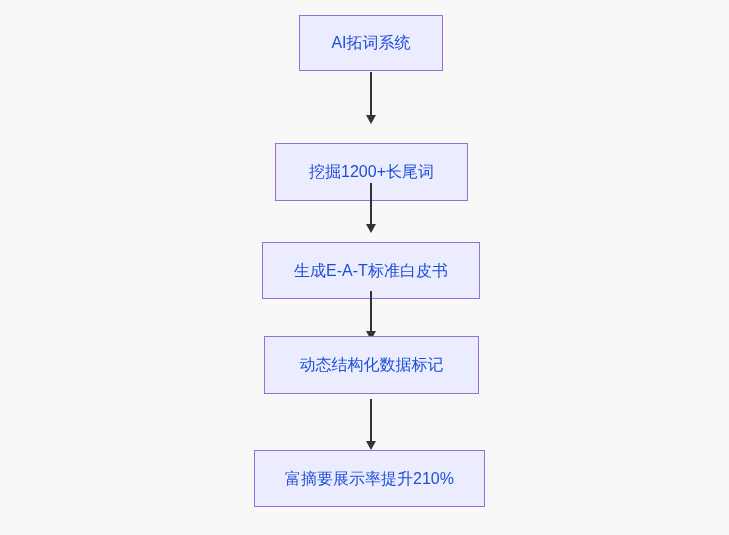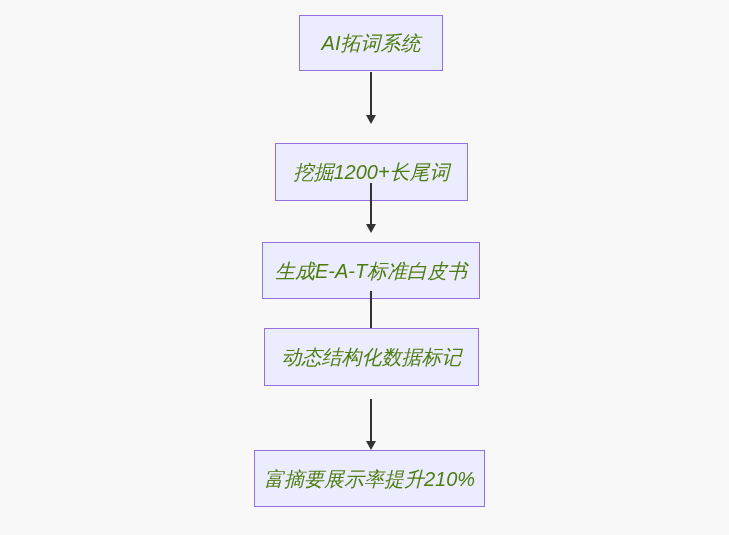--- a/index.html
+++ b/index.html
@@ -19,30 +19,29 @@
     position: absolute;
     background: #ECECFF;
     border: 1px solid #9370DB;
     display: flex;
     align-items: center;
     justify-content: center;
     box-sizing: border-box;
     text-align: center;
   }
   .node-label {
-    font-size: 20px;
-    color: #4d7c0f;
+    font-size: 16px;
+    color: #1d4ed8;
     line-height: 1.2;
     white-space: nowrap;
-    font-style: italic;
   }
   .node-1 { left: 299px; top: 15px;  width: 144px; height: 56px; }
   .node-2 { left: 275px; top: 124px; width: 193px; height: 58px; margin-top: 19px; }
   .node-3 { left: 262px; top: 242px; width: 218px; height: 57px; }
-  .node-4 { left: 264px; top: 328px; width: 215px; height: 58px; }
+  .node-4 { left: 264px; top: 336px; width: 215px; height: 58px; }
   .node-5 { left: 254px; top: 450px; width: 231px; height: 57px; justify-content: center; }
 
   .edge {
     position: absolute;
     left: 370px;
     width: 2px;
     background: #333333;
   }
   .edge::after {
     content: "";

